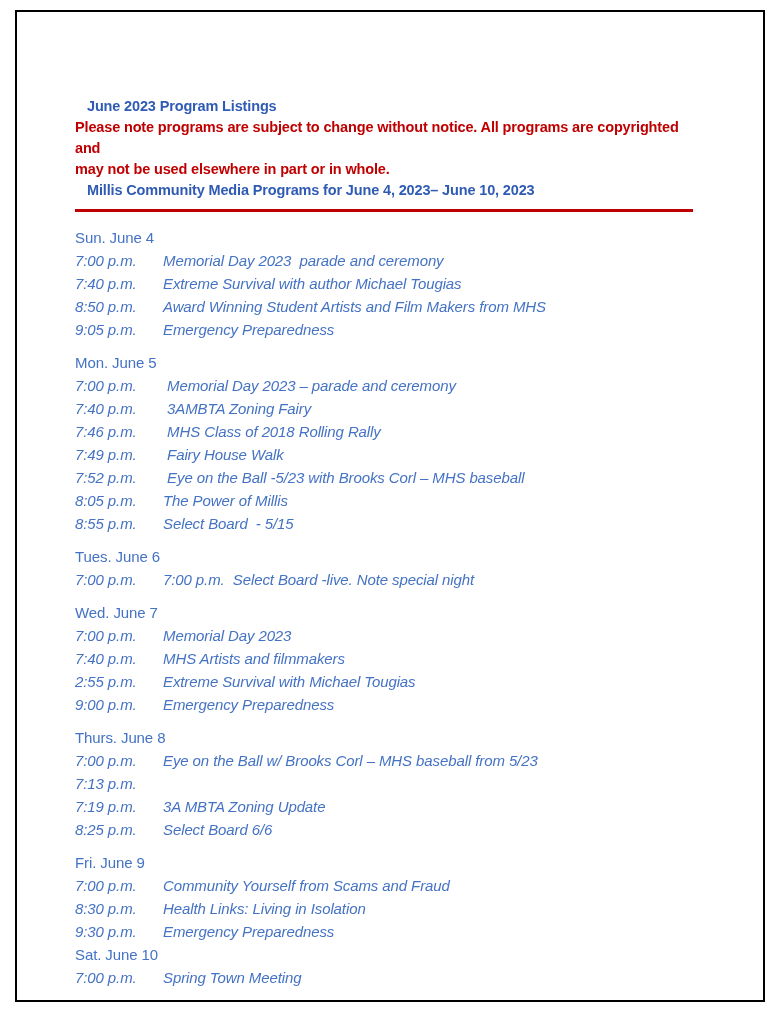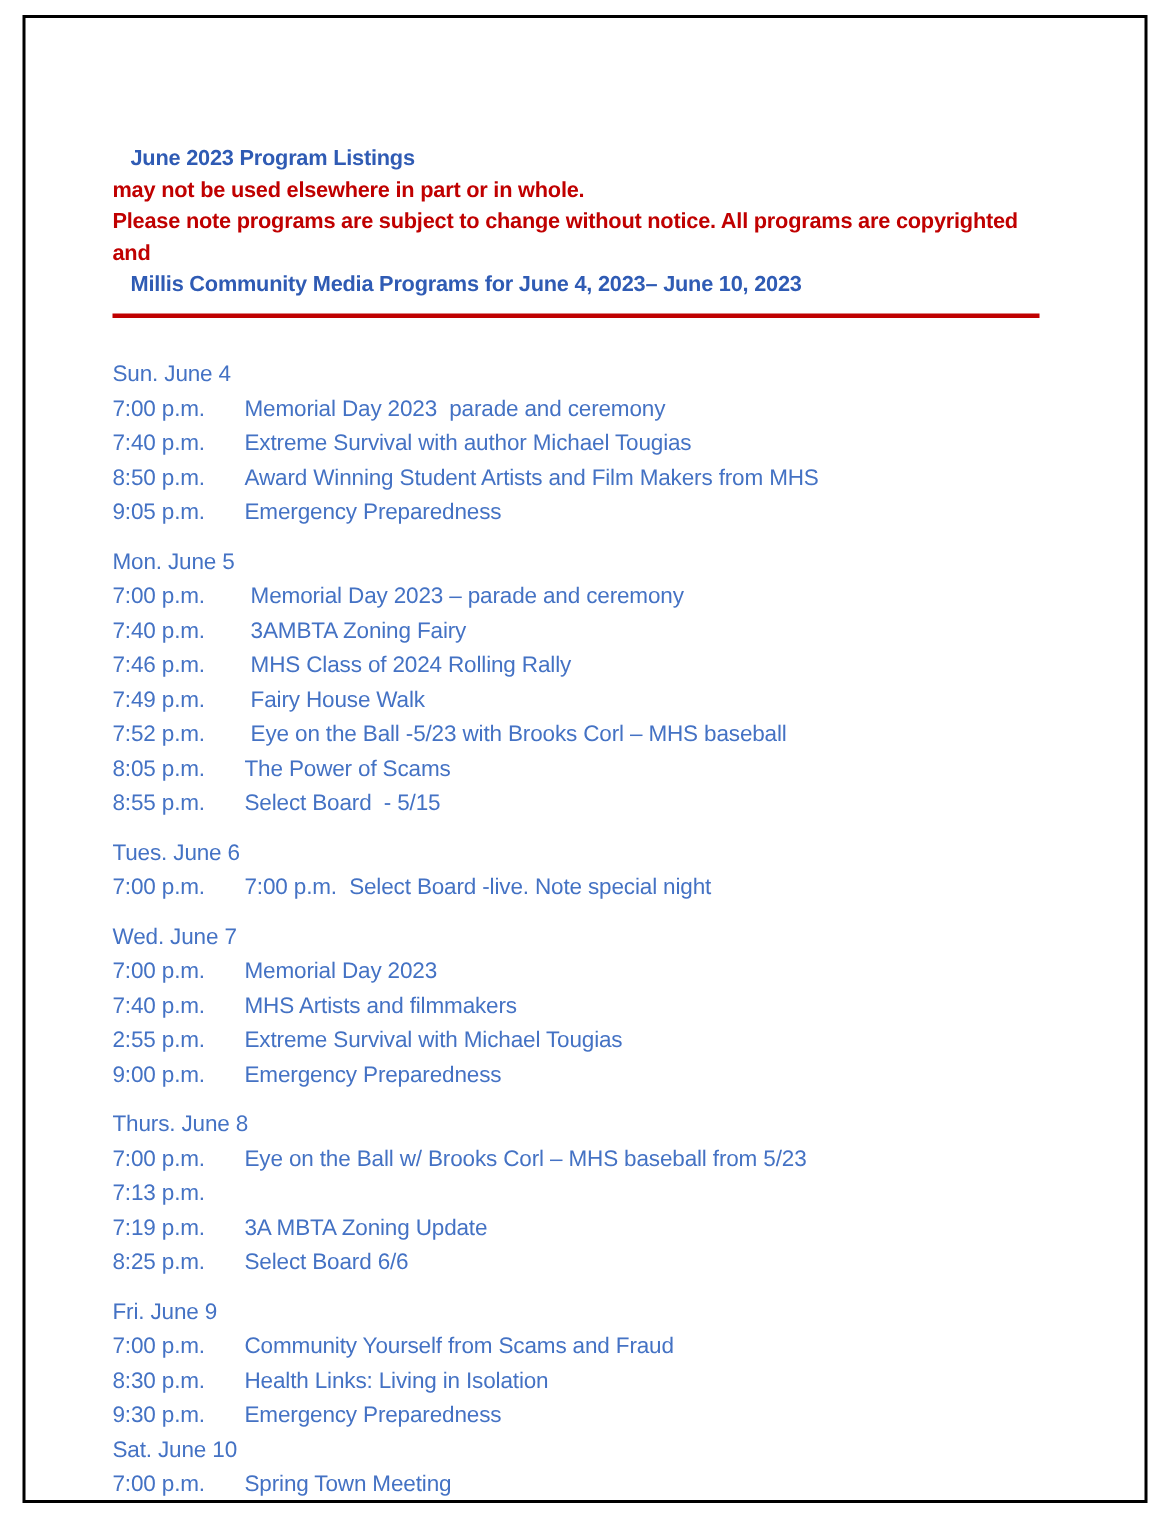--- a/index.html
+++ b/index.html
@@ -48,50 +48,51 @@
     letter-spacing: -0.15px;
   }
   .notice div { white-space: pre-wrap; }
   .divider {
     margin-top: 8px;
     width: 618px;
     height: 3px;
     background: #C00000;
   }
   .schedule {
-    margin-top: 26px;
+    margin-top: 14px;
     color: #4472C4;
     font-size: 15px;
     line-height: 23px;
     letter-spacing: -0.1px;
   }
   .day-section { margin-top: 10px; }
   .day-section:first-child,
   .day-section.attached { margin-top: 0; }
   .day-header { white-space: pre-wrap; }
   .program-row {
     display: grid;
     grid-template-columns: 88px 1fr;
   }
   .program-row .time,
   .program-row .title {
     white-space: pre-wrap;
+    font-style: italic;
   }
 </style>
 </head>
 <body>
 
 <div class="page-border"></div>
 
 <div class="content">
   <div class="doc-title">June 2023 Program Listings</div>
 
   <div class="notice">
+    <div>Please note programs are subject to change without notice. All programs are copyrighted and</div>
     <div>may not be used elsewhere in part or in whole.</div>
-    <div>Please note programs are subject to change without notice. All programs are copyrighted and</div>
   </div>
 
   <div class="subtitle">Millis Community Media Programs for June 4, 2023– June 10, 2023</div>
 
   <div class="divider"></div>
 
   <div class="schedule" id="schedule">
       <section class="day-section">
         <div class="day-header">Sun. June 4</div>
         <div class="program-row">
@@ -116,33 +117,33 @@
         <div class="program-row">
           <span class="time">7:00 p.m.</span>
           <span class="title"> Memorial Day 2023 – parade and ceremony</span>
         </div>
         <div class="program-row">
           <span class="time">7:40 p.m.</span>
           <span class="title"> 3AMBTA Zoning Fairy</span>
         </div>
         <div class="program-row">
           <span class="time">7:46 p.m.</span>
-          <span class="title"> MHS Class of 2024 Rolling Rally</span>
+          <span class="title"> MHS Class of 2018 Rolling Rally</span>
         </div>
         <div class="program-row">
           <span class="time">7:49 p.m.</span>
           <span class="title"> Fairy House Walk</span>
         </div>
         <div class="program-row">
           <span class="time">7:52 p.m.</span>
           <span class="title"> Eye on the Ball -5/23 with Brooks Corl – MHS baseball</span>
         </div>
         <div class="program-row">
           <span class="time">8:05 p.m.</span>
-          <span class="title">The Power of Scams</span>
+          <span class="title">The Power of Millis</span>
         </div>
         <div class="program-row">
           <span class="time">8:55 p.m.</span>
           <span class="title">Select Board  - 5/15</span>
         </div>
       </section>
       <section class="day-section">
         <div class="day-header">Tues. June 6</div>
         <div class="program-row">
           <span class="time">7:00 p.m.</span>

